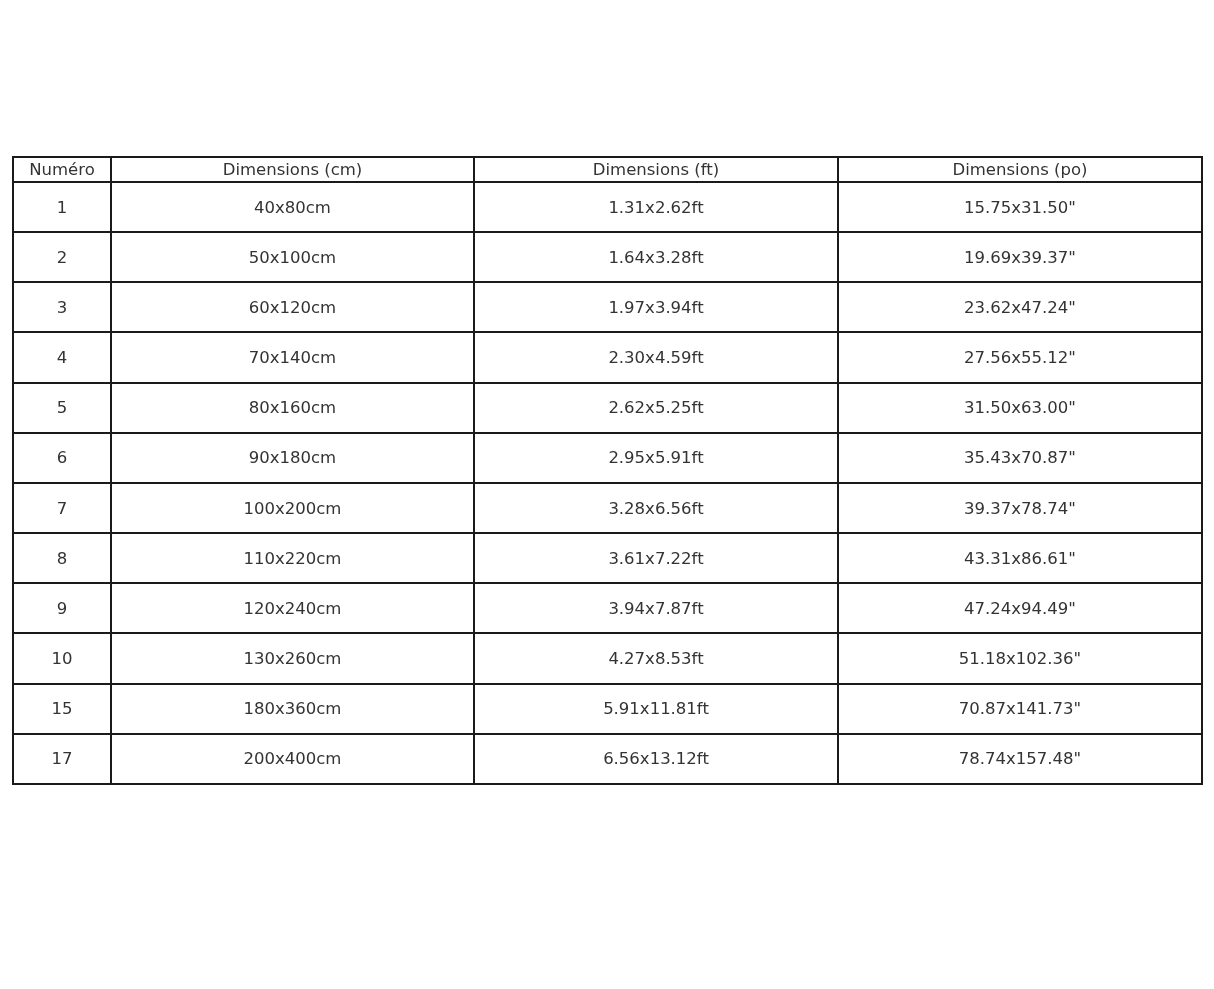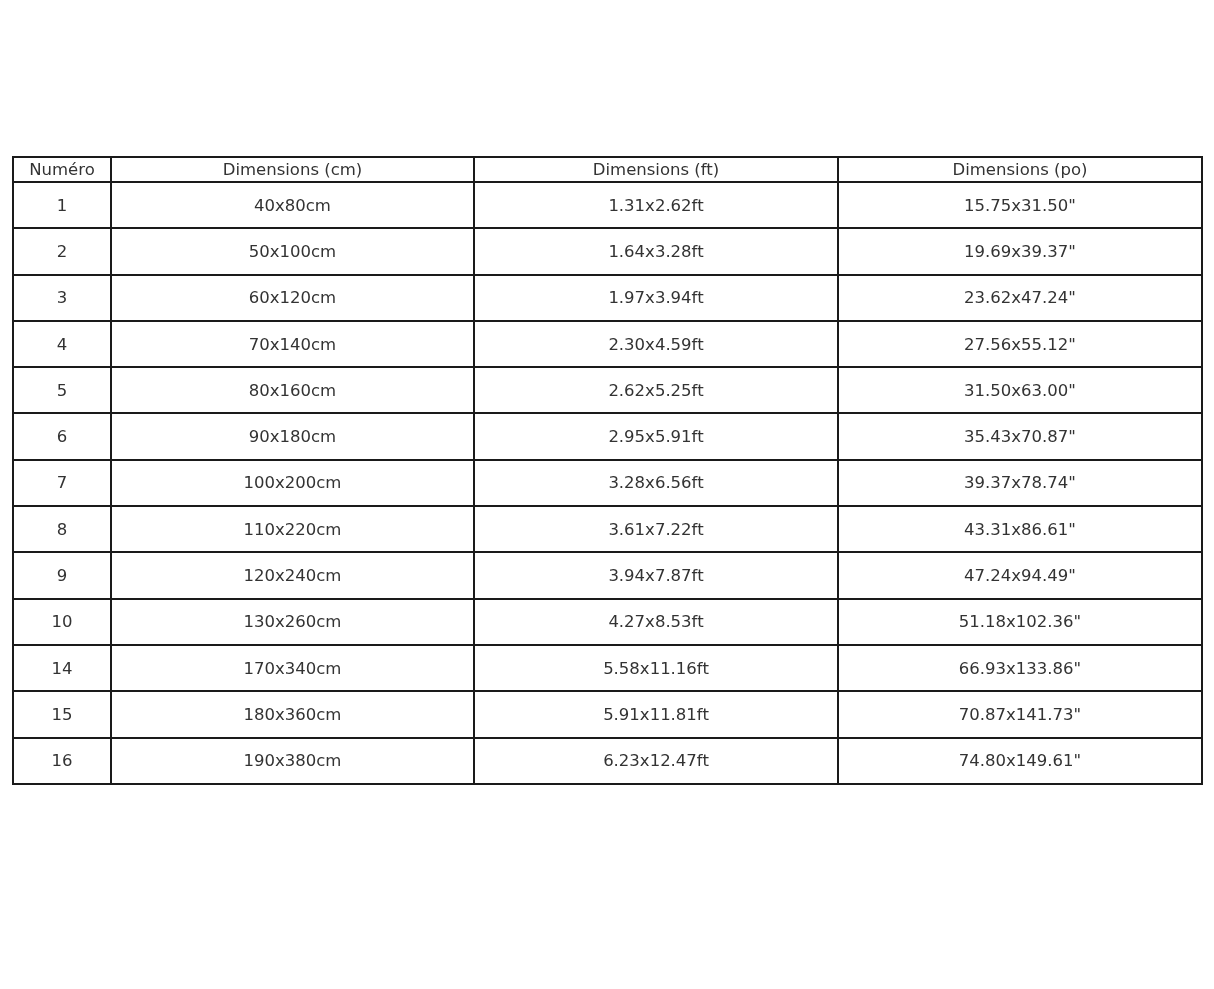--- a/index.html
+++ b/index.html
@@ -125,35 +125,29 @@
   <tr>
     <td>10</td>
     <td>130x260cm</td>
     <td>4.27x8.53ft</td>
     <td>51.18x102.36"</td>
   </tr>
 
 
 
 
-  <tr>
-    <td>14</td>
-    <td>170x340cm</td>
-    <td>5.58x11.16ft</td>
-    <td>66.93x133.86"</td>
-  </tr>
 
   <tr>
     <td>15</td>
     <td>180x360cm</td>
     <td>5.91x11.81ft</td>
     <td>70.87x141.73"</td>
   </tr>
 
+
   <tr>
-    <td>16</td>
-    <td>190x380cm</td>
-    <td>6.23x12.47ft</td>
-    <td>74.80x149.61"</td>
+    <td>17</td>
+    <td>200x400cm</td>
+    <td>6.56x13.12ft</td>
+    <td>78.74x157.48"</td>
   </tr>
-
 </tbody>
 </table>
 
 </body></html>

